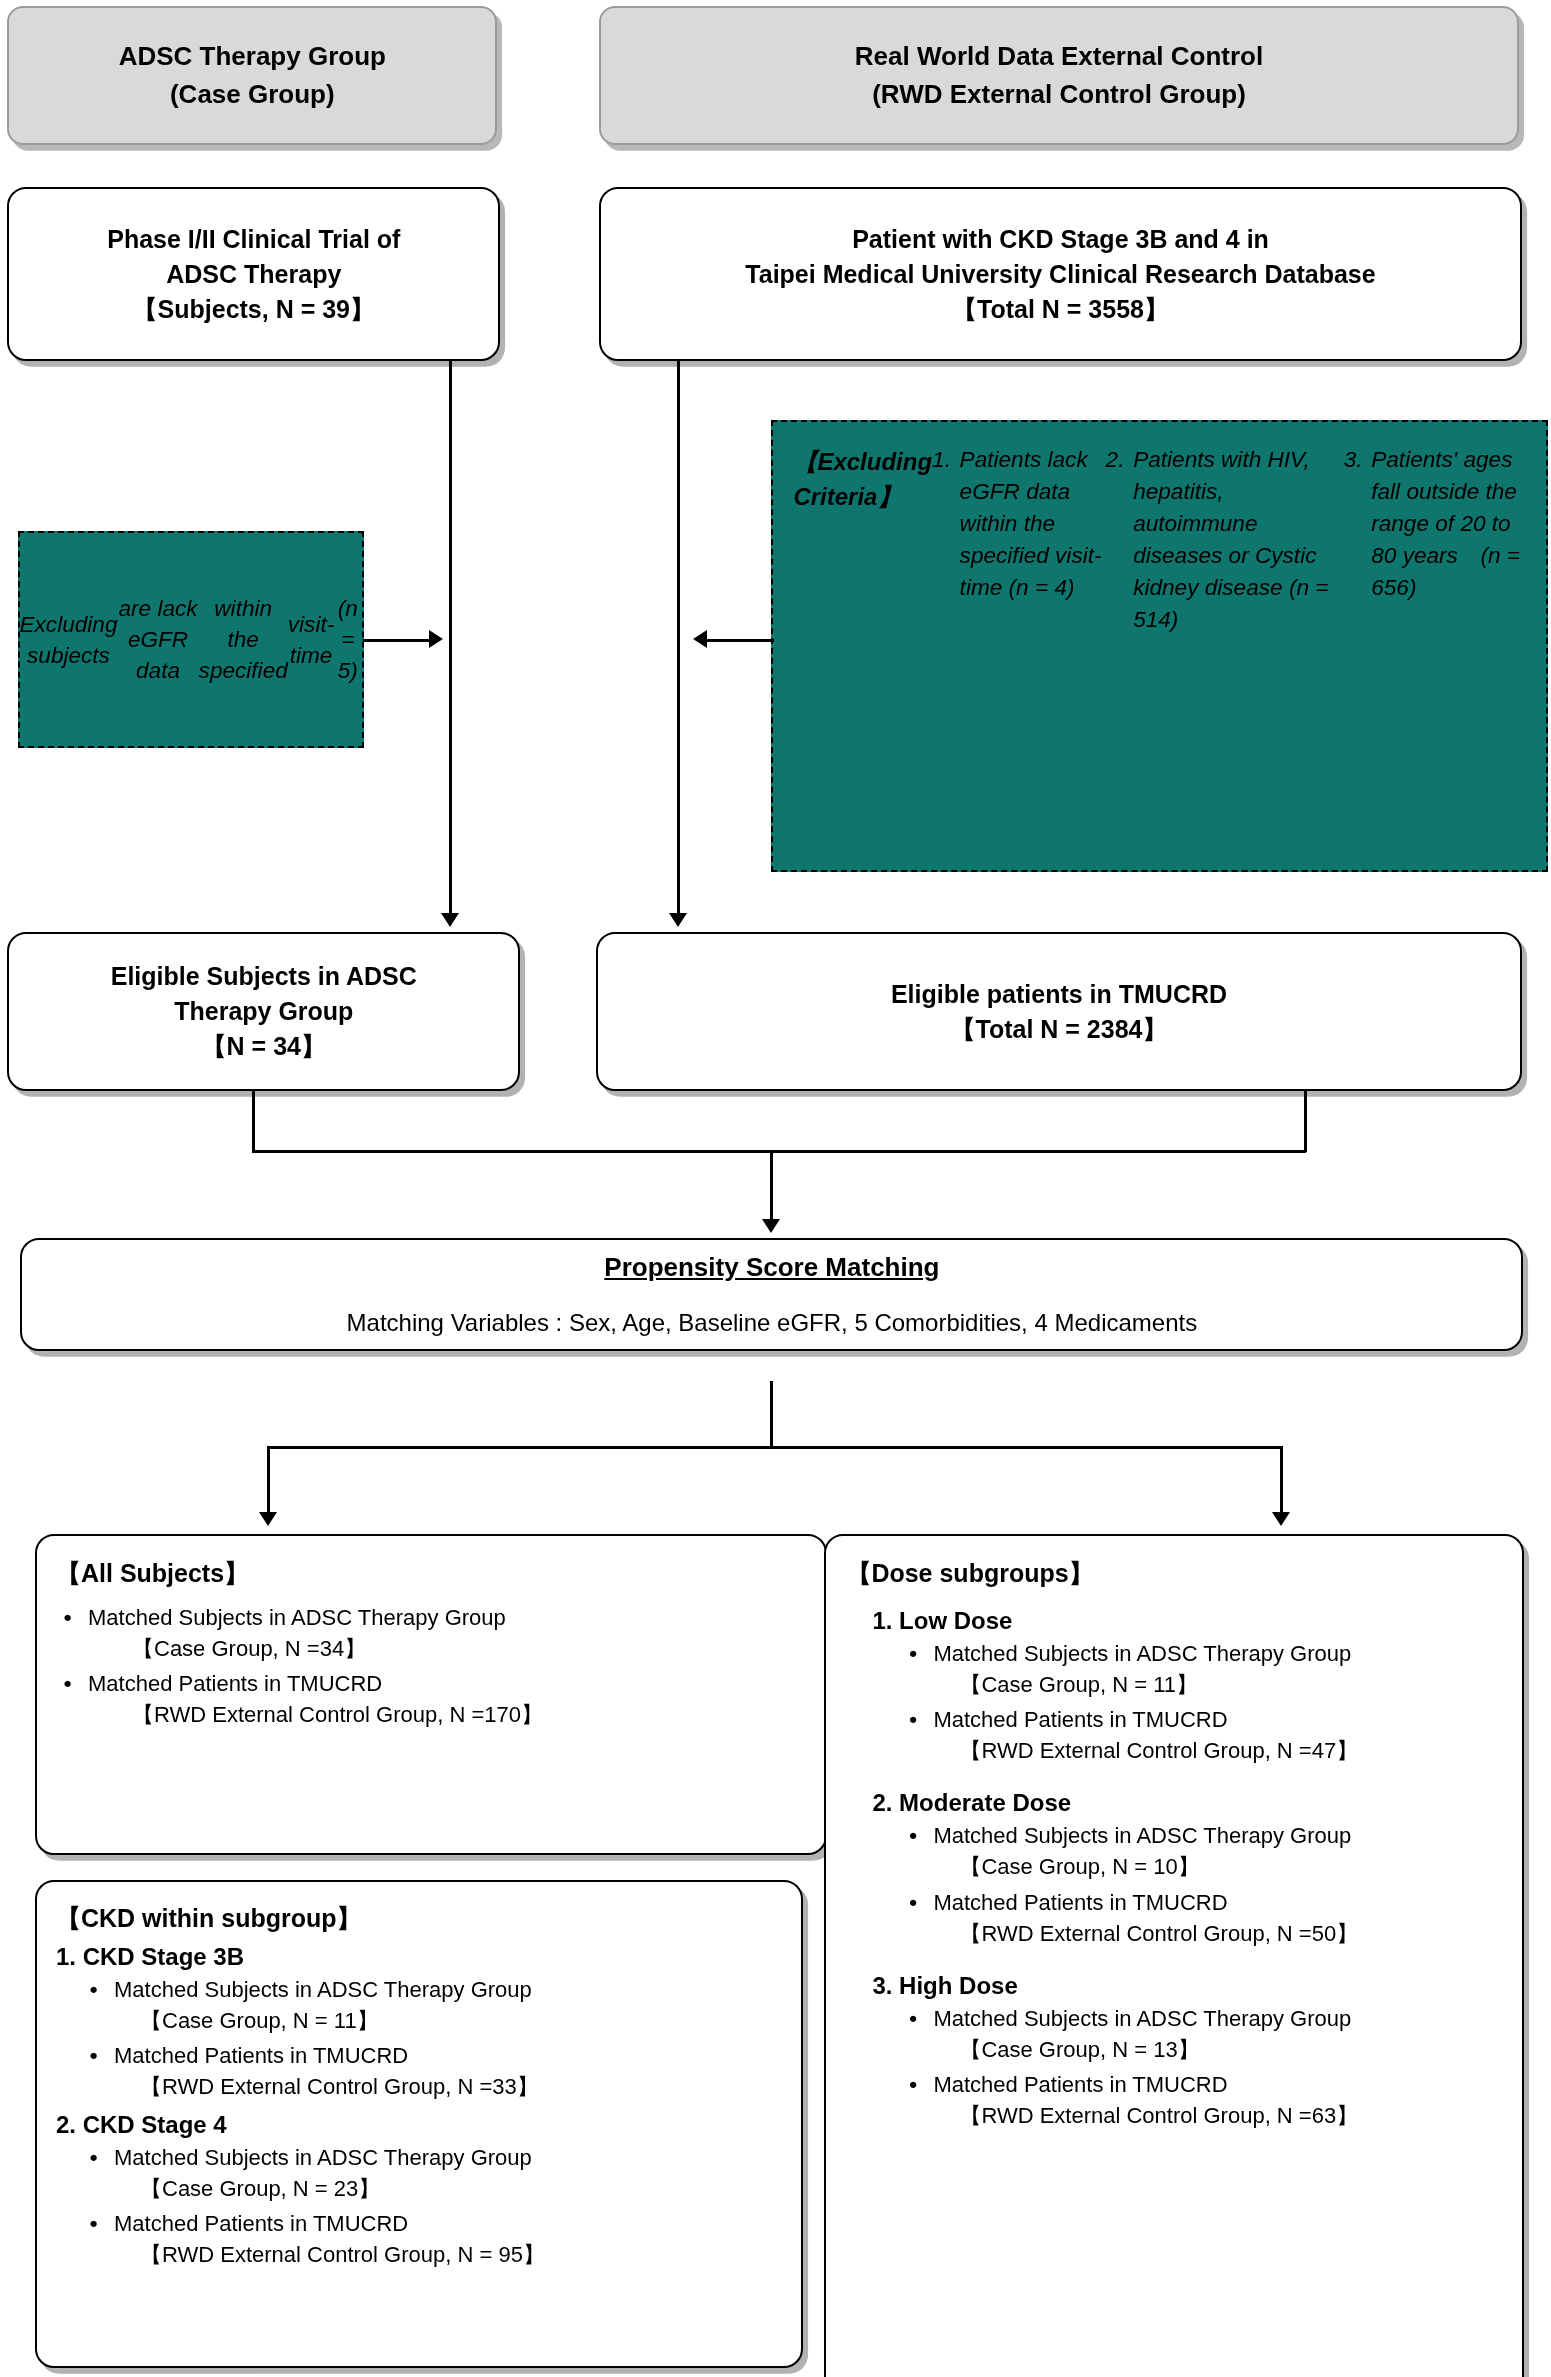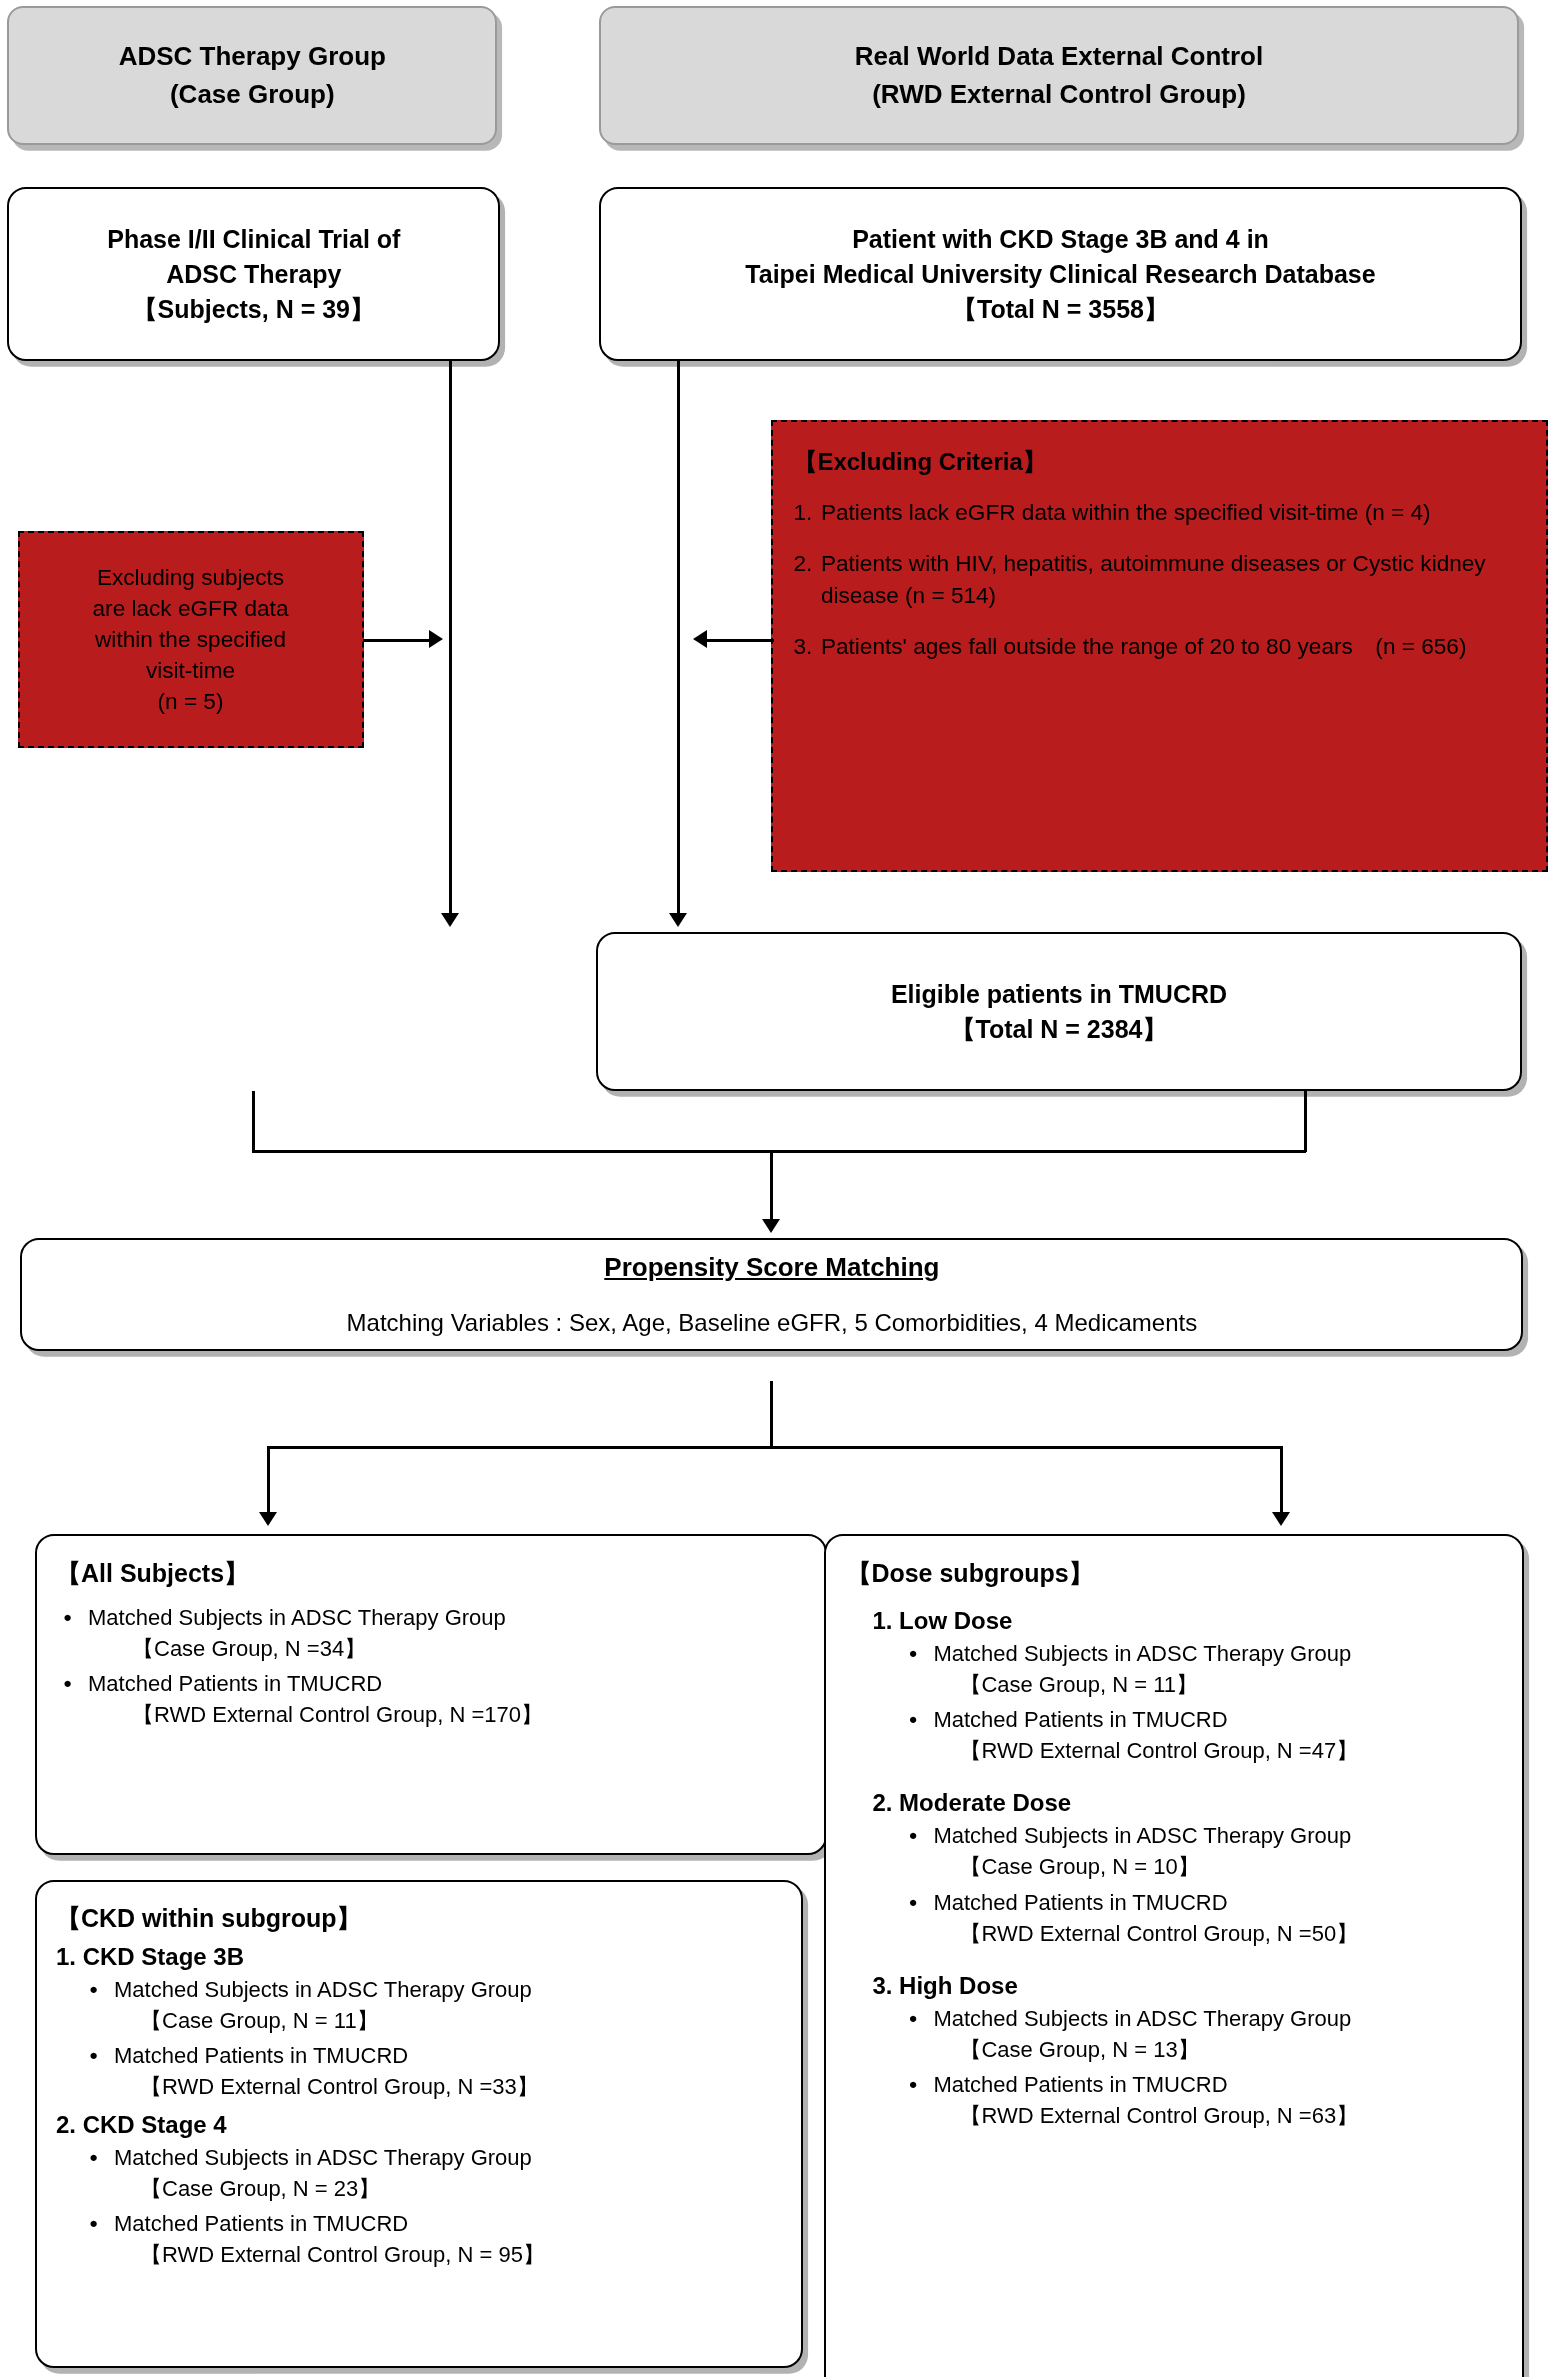--- a/index.html
+++ b/index.html
@@ -43,26 +43,27 @@
     flex-direction: column;
     justify-content: center;
     align-items: center;
     text-align: center;
     font-weight: bold;
     box-shadow: 5.1px 5.8px 0 rgba(0,0,0,0.28);
   }
   .dashed {
     position: absolute;
     box-sizing: border-box;
-    background: #b91c1c;
+    background: #0f766e;
     border: 2.9px dashed #000000;
     border-radius: 0;
     display: flex;
-    flex-direction: column;
+    flex-direction: row;
     justify-content: center;
+    font-style: italic;
   }
   .t-b { font-weight: bold; }
   .line {
     position: absolute;
     background: #000000;
   }
   .hline { height: 2.9px; }
   .vline { width: 2.9px; }
   .arrow-down {
     position: absolute;
@@ -187,20 +188,25 @@
   </div>
 
   <div class="dashed center" style="left:17.5px; top:531px; width:346px; height:217px; align-items:center; text-align:center;">
     <div class="fs31">Excluding subjects</div>
     <div class="fs31">are lack eGFR data</div>
     <div class="fs31">within the specified</div>
     <div class="fs31">visit-time</div>
     <div class="fs31">(n = 5)</div>
   </div>
 
+  <div class="node center" style="left:7.3px; top:932px; width:513px; height:159px;">
+    <div class="t-b fs34 pad">Eligible Subjects in ADSC</div>
+    <div class="t-b fs34 pad">Therapy Group</div>
+    <div class="t-b fs34 pad">【N = 34】</div>
+  </div>
 
   <div class="node center" style="left:596px; top:932px; width:926px; height:159px;">
     <div class="t-b fs34 pad">Eligible patients in TMUCRD</div>
     <div class="t-b fs34 pad">【Total N = 2384】</div>
   </div>
 
   <div class="node center" style="left:20.4px; top:1238px; width:1503px; height:113px;gap:20px;">
     <div class="psm-title">Propensity Score Matching</div>
     <div class="psm-sub pad">Matching Variables : Sex, Age, Baseline eGFR, 5 Comorbidities, 4 Medicaments</div>
   </div>

